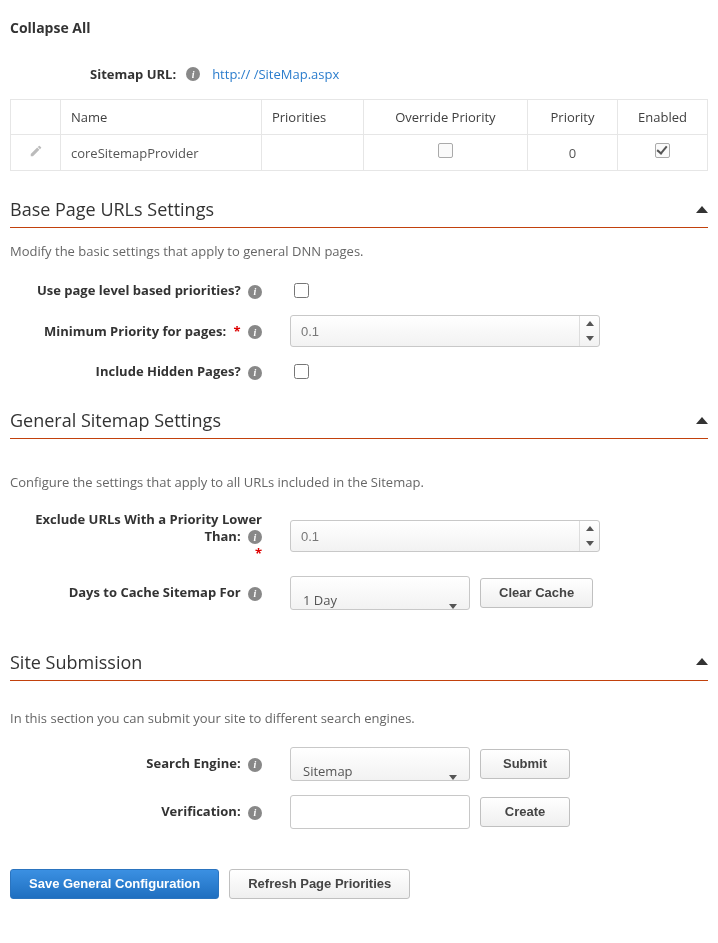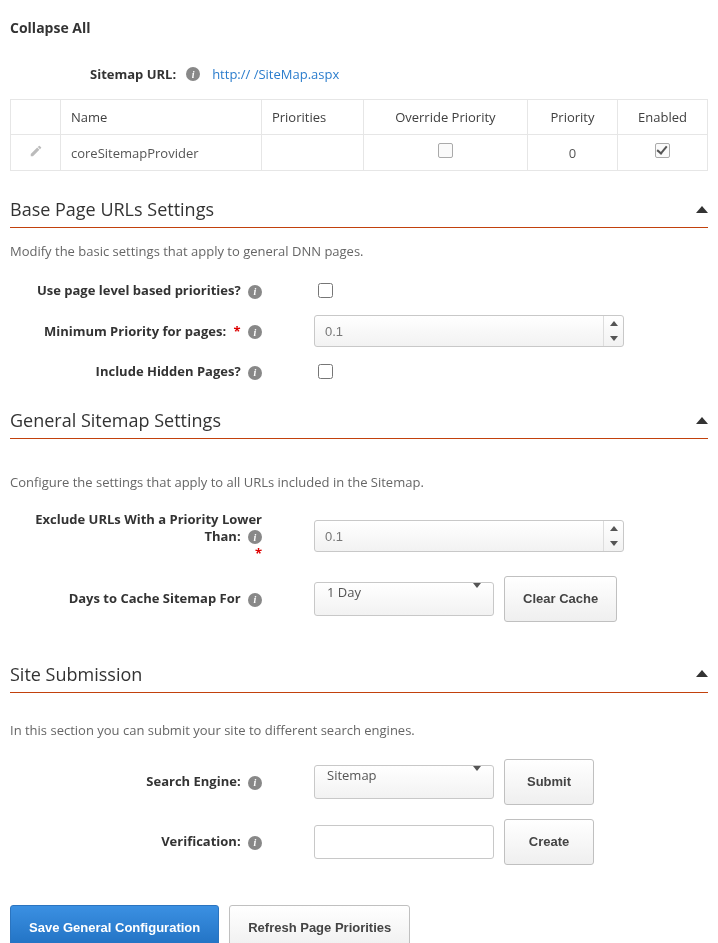--- a/index.html
+++ b/index.html
@@ -100,21 +100,21 @@
   }
   .form-row .label {
     width: 260px;
     text-align: right;
     font-weight: 700;
     color: #333;
     padding-right: 8px;
     line-height: 1.3;
   }
   .form-row .label .req { color: #d00; margin-left: 4px; }
-  .form-row .control { margin-left: 30px; display: flex; align-items: center; gap: 10px; padding-left: 14px; }
+  .form-row .control { margin-left: 6px; display: flex; align-items: center; gap: 10px; padding-left: 14px; }
   input[type=checkbox].chk {
     width: 15px; height: 15px;
     cursor: pointer;
   }
   .spinner {
     display: flex;
     width: 310px;
     height: 32px;
     border: 1px solid #c8c8c8;
     border-radius: 3px;
@@ -147,37 +147,37 @@
   }
   .arrow-down {
     width:0;height:0;border-left:4px solid transparent;border-right:4px solid transparent;border-top:5px solid #555;
   }
   .dropdown {
     width: 180px; height: 34px;
     border: 1px solid #c8c8c8;
     border-radius: 3px;
     background: linear-gradient(#fff,#f2f2f2);
     display: flex;
-    align-items: flex-start;
+    align-items: flex-end;
     padding: 0 12px;
     justify-content: space-between;
     cursor: pointer;
     color: #555;
   }
   .textbox {
     width: 180px; height: 34px;
     border: 1px solid #c8c8c8;
     border-radius: 3px;
     background: #fff;
     padding: 0 10px;
     font-size: 13px;
     outline: none;
   }
   .btn {
-    height: 46px;
+    height: 30px;
     padding: 0 18px;
     border: 1px solid #c0c0c0;
     border-radius: 3px;
     background: linear-gradient(#fff,#efefef);
     color: #444;
     font-weight: 700;
     font-size: 13px;
     cursor: pointer;
   }
   .btn.wide { min-width: 90px; }

